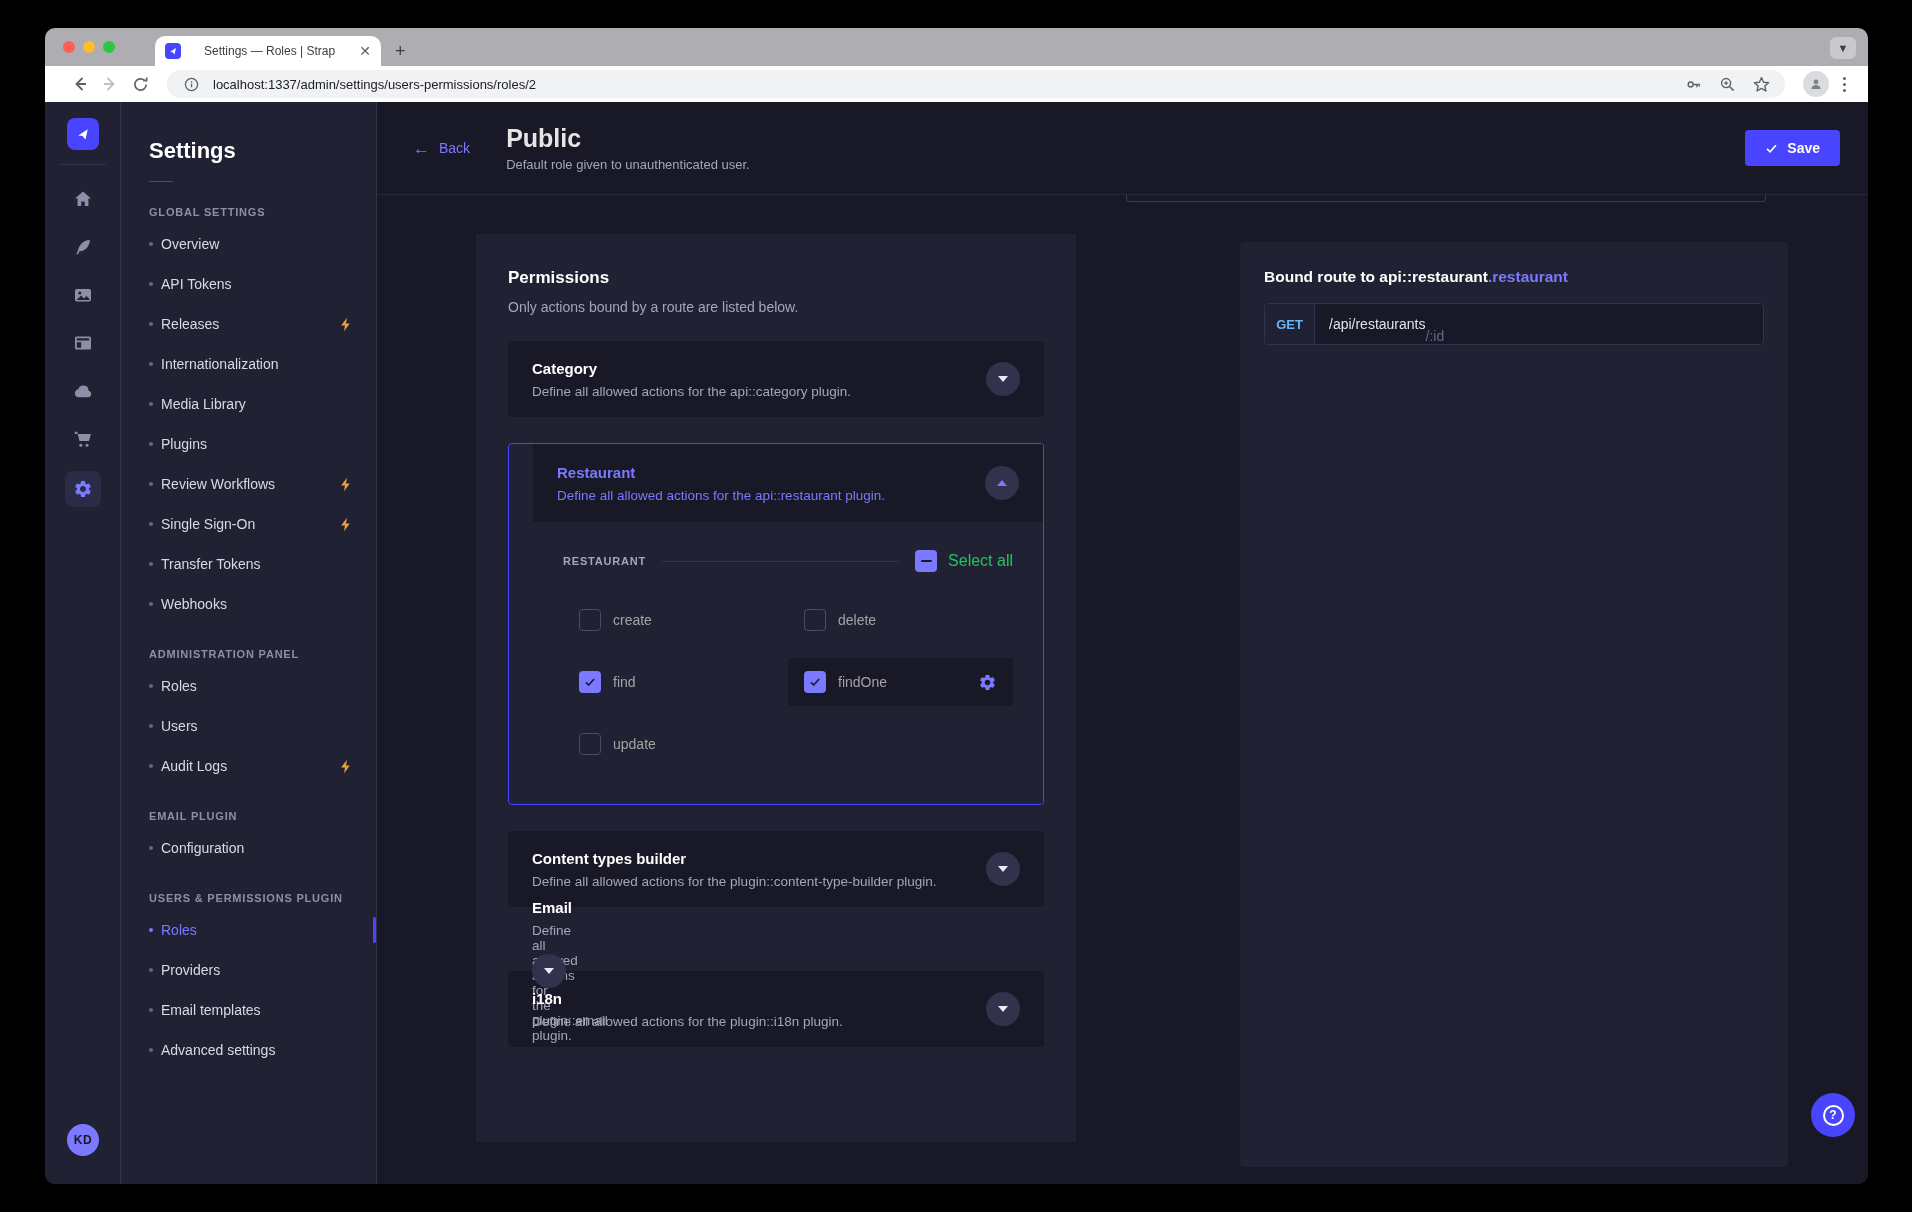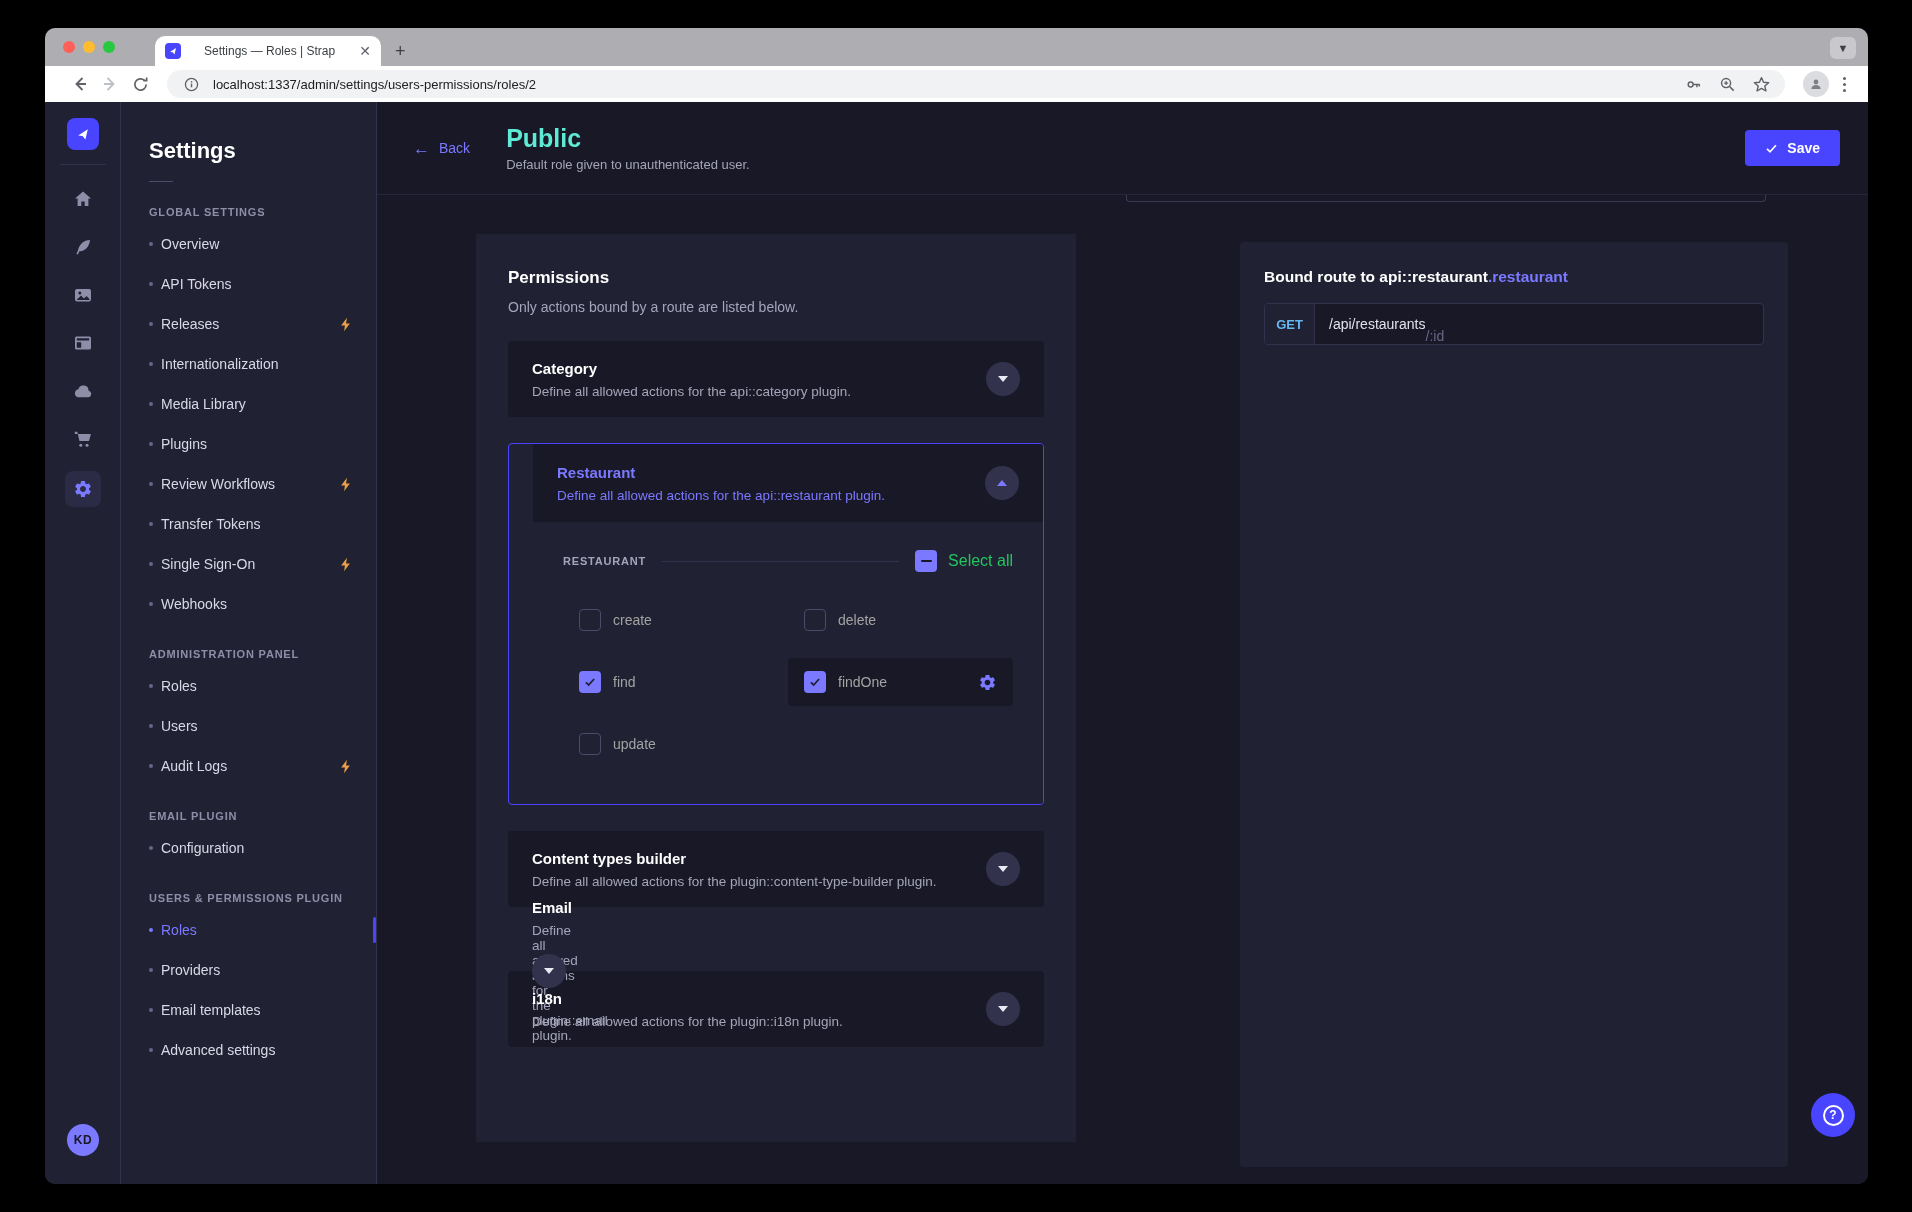--- a/index.html
+++ b/index.html
@@ -63,21 +63,21 @@
   .nav-item.active { color:#7b79ff; }
   .nav-item.active .dot { background:#7b79ff; }
   .nav-item.active .bar { position:absolute; right:0; width:3px; height:26px; background:#4945ff; border-radius:2px; }
 
   .main { flex:1; display:flex; flex-direction:column; min-width:0; }
   .main-header { height:93px; display:flex; align-items:center; padding:0 28px 0 36px;
     border-bottom:1px solid #26263e; flex:none; }
   .back-link { display:flex; align-items:center; gap:9px; color:#7b79ff; font-size:14px; }
   .back-arrow { font-size:17px; line-height:1; }
   .title-block { margin-left:36px; }
-  .page-title { font-size:25px; font-weight:bold; color:#5eead4; margin-bottom:4px; }
+  .page-title { font-size:25px; font-weight:bold; color:#e5e5e5; margin-bottom:4px; }
   .page-subtitle { font-size:13px; color:#a5a5ba; }
   .spacer { flex:1; }
   .save-btn { display:flex; align-items:center; gap:9px; background:#4945ff; color:#fff;
     font-size:14px; font-weight:bold; border:none; border-radius:4px; padding:10px 20px; cursor:default; }
 
   .content { flex:1; position:relative; background:#181826; overflow:hidden; }
   .input-remnant { position:absolute; left:749px; top:0; width:640px; height:7px;
     border:1px solid #3a3a56; border-top:none; border-radius:0 0 4px 4px; }
 
   .perm-panel { position:absolute; left:99px; top:39px; width:600px; height:908px;
@@ -312,30 +312,30 @@
           <span class="dot"></span>
           <span>Review Workflows</span>
         <span class="bolt">
             <svg width="13" height="15" viewBox="0 0 18 20">
               <polygon points="11,0.5 3,11.5 8.2,11.5 7,19.5 15,8.5 9.8,8.5" fill="#ee9d45"></polygon>
             </svg>
           </span>
         </div>
       <div class="nav-item">
           <span class="dot"></span>
-          <span>Transfer Tokens</span>
-        </div>
-      <div class="nav-item">
-          <span class="dot"></span>
           <span>Single Sign-On</span>
         <span class="bolt">
             <svg width="13" height="15" viewBox="0 0 18 20">
               <polygon points="11,0.5 3,11.5 8.2,11.5 7,19.5 15,8.5 9.8,8.5" fill="#ee9d45"></polygon>
             </svg>
           </span>
+        </div>
+      <div class="nav-item">
+          <span class="dot"></span>
+          <span>Transfer Tokens</span>
         </div>
       <div class="nav-item">
           <span class="dot"></span>
           <span>Webhooks</span>
         </div>
 
       <div class="sec-heading">ADMINISTRATION PANEL</div>
       <div class="nav-item">
           <span class="dot"></span>
           <span>Roles</span>

